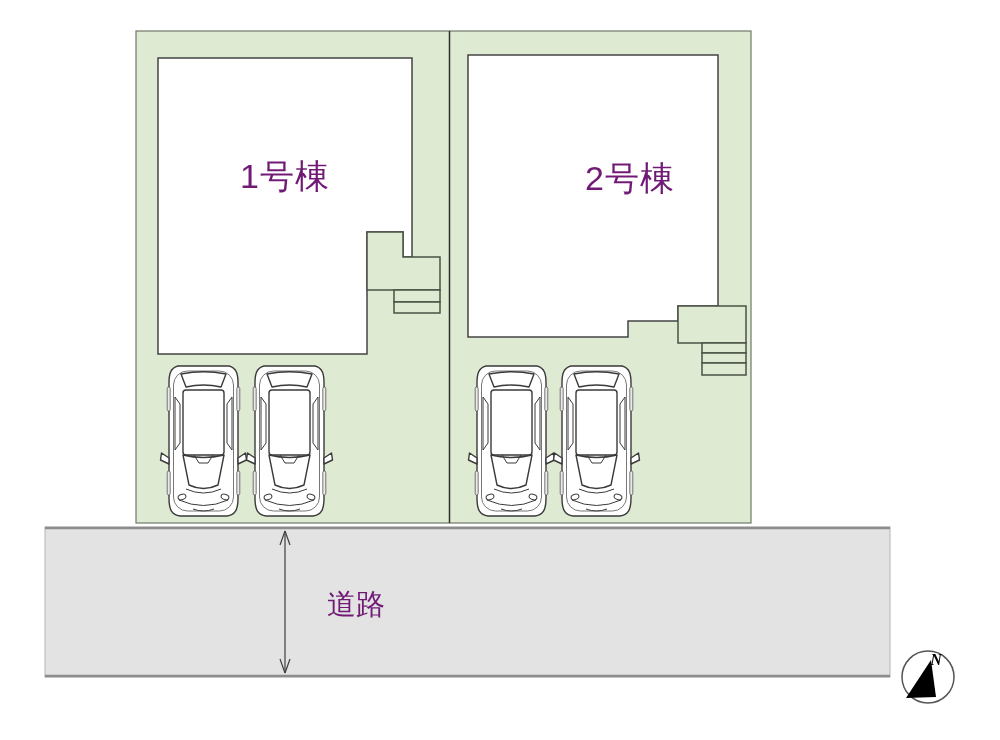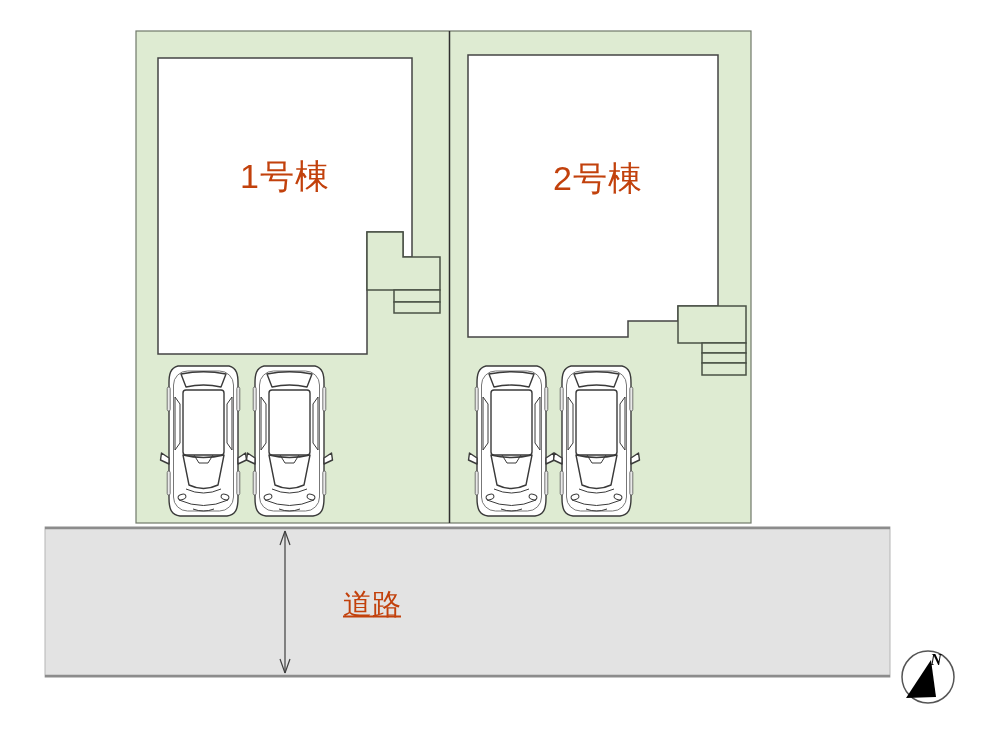--- a/index.html
+++ b/index.html
@@ -6,21 +6,21 @@
   #canvas{
     position:relative;
     width:1000px;height:740px;
     background:#ffffff;
     font-family:"Liberation Sans","DejaVu Sans",sans-serif;
     overflow:hidden;
   }
   #plan-svg{position:absolute;left:0;top:0;width:1000px;height:740px;display:block;}
   .overlay-label{
     position:absolute;
-    color:#c2410c;
+    color:#701a75;
     white-space:nowrap;
     transform:translate(-50%,-50%);
   }
   .building-label{
     font-size:34px;
     letter-spacing:1px;
     font-weight:500;
   }
   .road-label{
     font-size:29px;
@@ -113,19 +113,19 @@
     </g>
 
     <g>
       <circle cx="928" cy="677" r="26" fill="#ffffff" stroke="#555555" stroke-width="1.5"></circle>
       <polygon points="931,660 906,698 936,697" fill="#000000"></polygon>
       <text x="936" y="665" text-anchor="middle" font-family="Liberation Serif, DejaVu Serif, serif" font-style="italic" font-weight="bold" font-size="16" fill="#000000">N</text>
     </g>
   </svg>
 
   <div class="overlay-label building-label" style="left:285px; top:177px;">1号棟</div>
-  <div class="overlay-label building-label" style="left:598px; top:179px;">2号棟</div>
+  <div class="overlay-label building-label" style="left:630px; top:179px;">2号棟</div>
 
-  <div class="overlay-label road-label" style="left:372px; top:604px;text-decoration:underline;">
+  <div class="overlay-label road-label" style="left:356px; top:604px;">
     <div>道路</div>
   </div>
 
 </div>
 
 </body></html>

